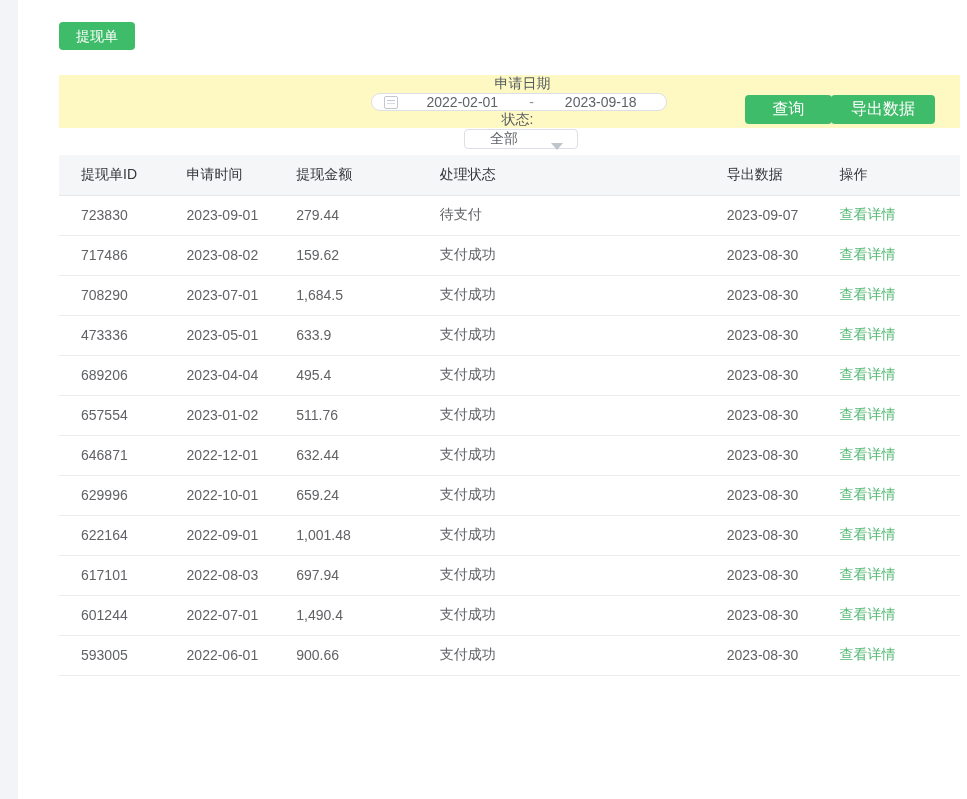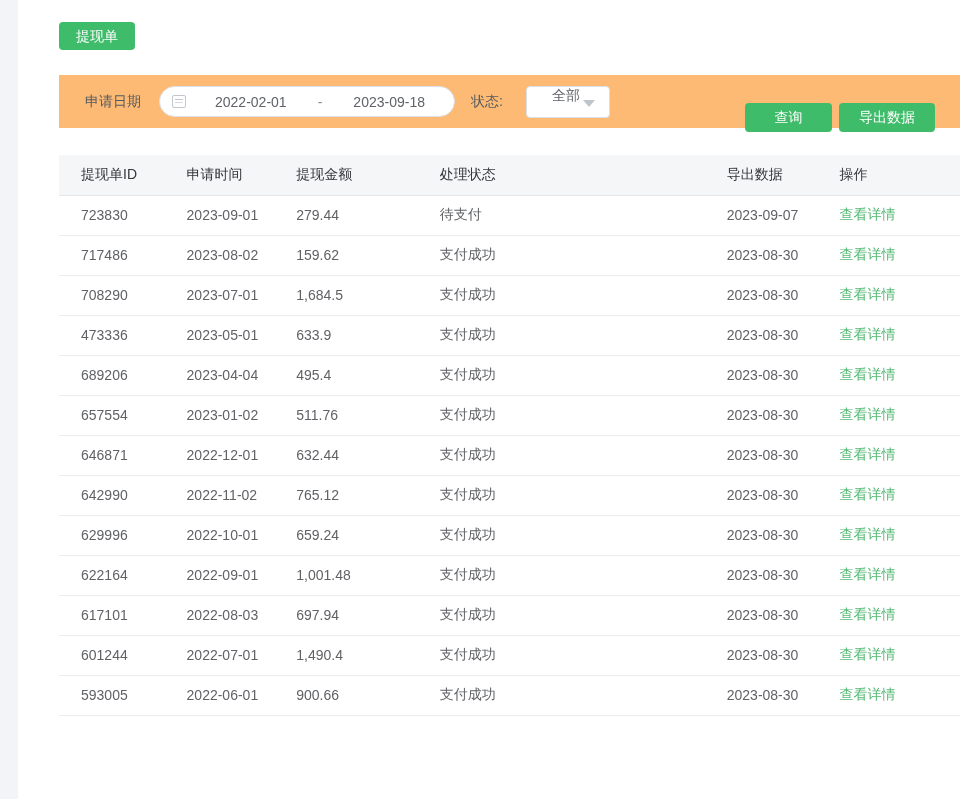--- a/index.html
+++ b/index.html
@@ -27,24 +27,25 @@
     border-radius:4px;
     height:28px;
     line-height:28px;
     padding:0 17px;
     font-size:14px;
     cursor:pointer;
   }
   .filter-bar {
     margin-top:25px;
     height:53px;
-    background:#fdba74;
+    background:#fef9c3;
     display:flex;
     align-items:center;
     position:relative;
+    flex-direction:column;
   }
   .filter-label {
     margin-left:26px;
     color:#555a60;
     white-space:nowrap;
   }
   .date-range {
     margin-left:18px;
     width:296px;
     height:31px;
@@ -71,48 +72,48 @@
   .cal-icon::after {
     content:"";
     position:absolute; left:2px; right:2px; top:6px; bottom:2px;
     background:repeating-linear-gradient(to bottom,#d8dbe0 0 1px,transparent 1px 3px);
   }
   .date-part { flex:1; text-align:center; color:#5f6368; }
   .date-sep  { flex:0 0 auto; color:#8a8f96; padding:0 2px; }
   .status-label { margin-left:16px; color:#555a60; white-space:nowrap; }
   .status-select {
     margin-left:23px;
-    width:84px;
+    width:114px;
     height:32px;
     background:#ffffff;
     border:1px solid #dcdfe6;
     border-radius:4px;
     display:flex;
     align-items:flex-start;
     cursor:pointer;
     position:relative;
   }
   .status-value { padding-left:25px; color:#5f6368; }
   .caret {
     position:absolute;
     right:14px; top:13px;
     width:0; height:0;
     border-left:6px solid transparent;
     border-right:6px solid transparent;
     border-top:7px solid #c0c4cc;
   }
   .btn {
     position:absolute;
-    top:28px;
+    top:20px;
     height:29px;
     border:none;
     border-radius:4px;
     background:#3fbc69;
     color:#ffffff;
-    font-size:14px;
+    font-size:16px;
     padding:0 20px;
     cursor:pointer;
   }
   .btn-query  { right:128px; width:87px; }
   .btn-export { right:25px; }
   table {
     margin-top:27px;
     width:901px;
     border-collapse:collapse;
     table-layout:fixed;
@@ -242,28 +243,20 @@
         </tr>
         <tr>
           <td>646871</td>
           <td>2022-12-01</td>
           <td>632.44</td>
           <td>支付成功</td>
           <td>2023-08-30</td>
           <td><span class="view-link">查看详情</span></td>
         </tr>
         <tr>
-          <td>642990</td>
-          <td>2022-11-02</td>
-          <td>765.12</td>
-          <td>支付成功</td>
-          <td>2023-08-30</td>
-          <td><span class="view-link">查看详情</span></td>
-        </tr>
-        <tr>
           <td>629996</td>
           <td>2022-10-01</td>
           <td>659.24</td>
           <td>支付成功</td>
           <td>2023-08-30</td>
           <td><span class="view-link">查看详情</span></td>
         </tr>
         <tr>
           <td>622164</td>
           <td>2022-09-01</td>

